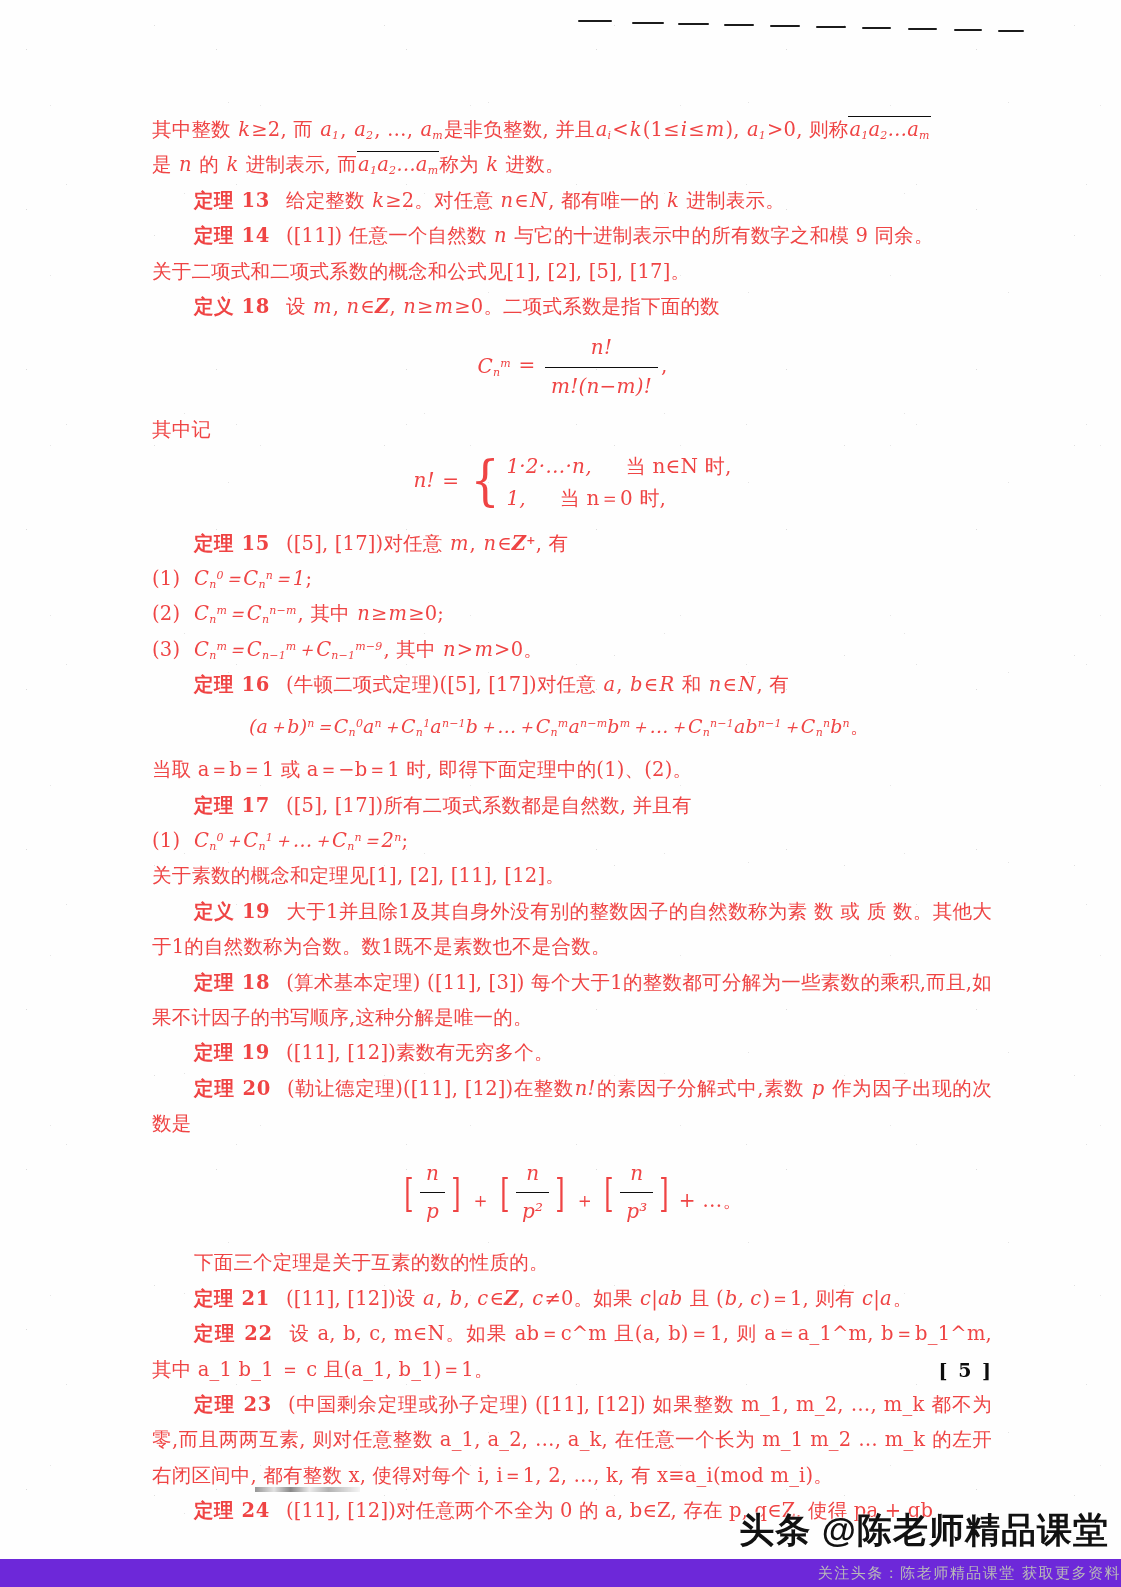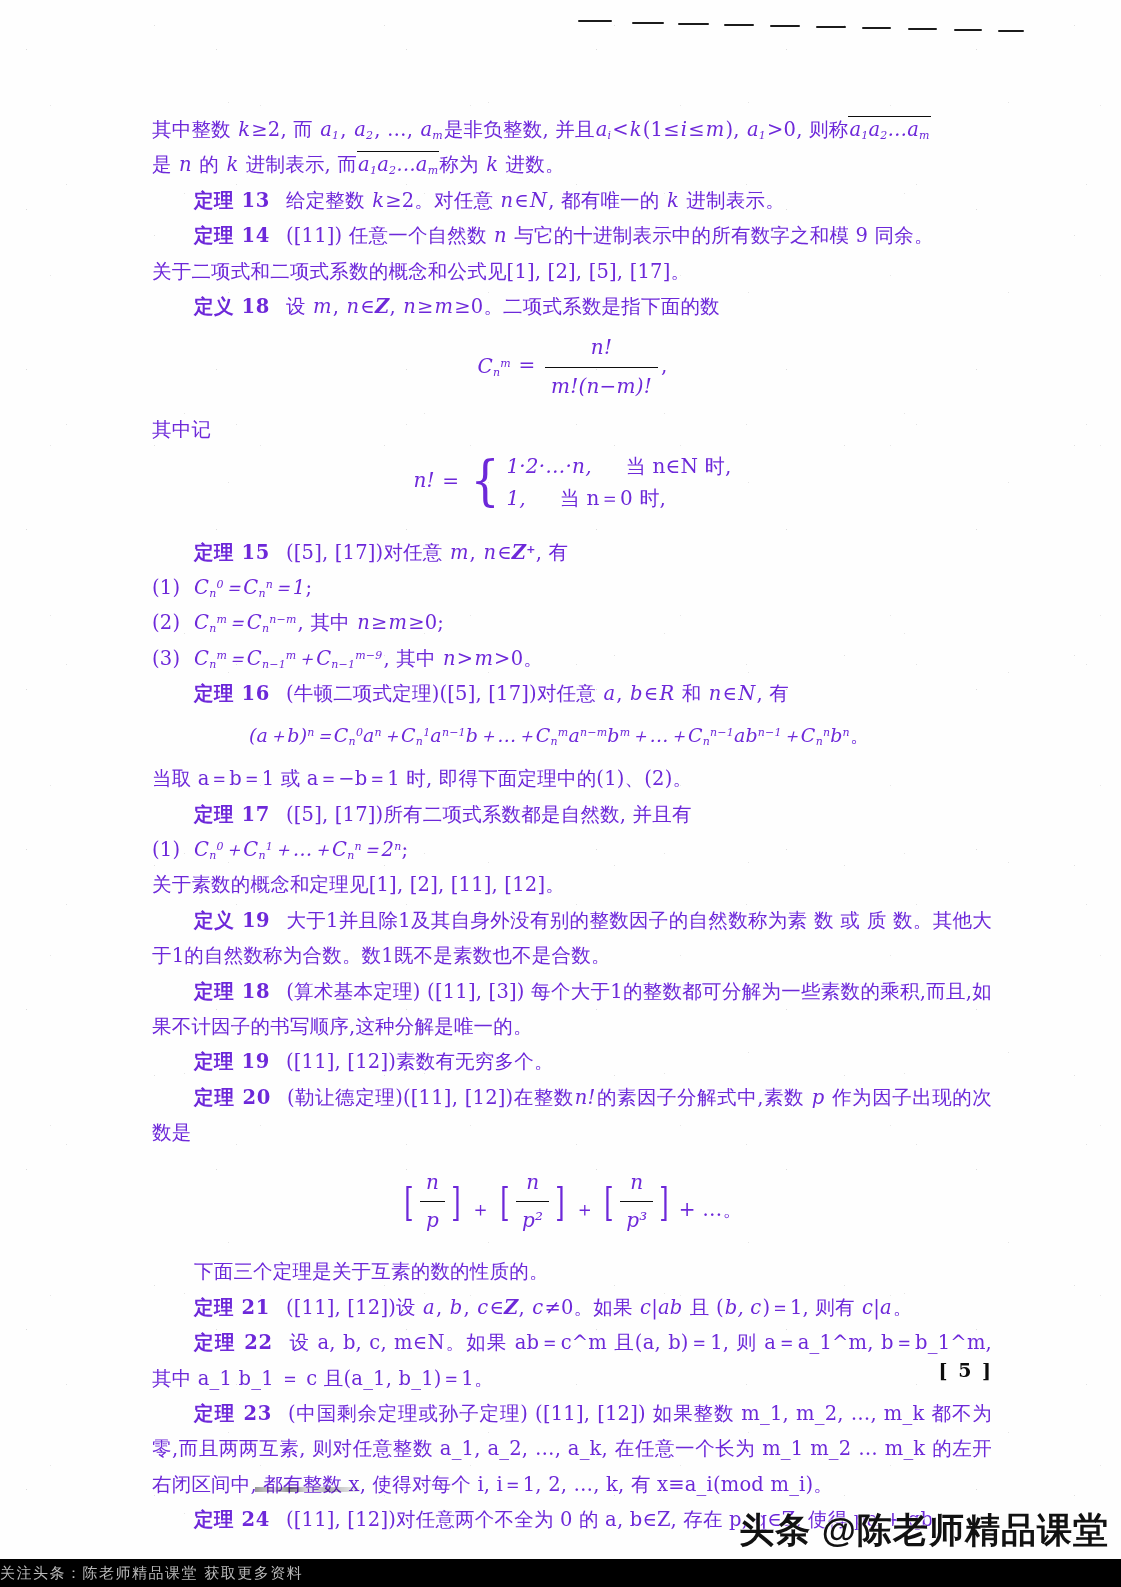--- a/index.html
+++ b/index.html
@@ -54,21 +54,21 @@
     background: #1b1b1b;
     border-radius: 1px;
   }
 
   
   .body-text {
     position: absolute;
     left: 152px;
     top: 112px;
     width: 840px;
-    color: #6d28d9;
+    color: #ef4444;
     font-size: 19.5px;
     line-height: 35.4px;
     letter-spacing: .2px;
     text-align: justify;
   }
 
   .para {
     margin: 0;
     padding: 0;
   }
@@ -197,26 +197,26 @@
 
   
   #caption-bar {
     position: absolute;
     left: 0;
     bottom: 0;
     width: 1121px;
     height: 28px;
     display: flex;
     align-items: center;
-    justify-content: flex-start;
+    justify-content: flex-end;
     font-family: "DejaVu Sans", "Liberation Sans", sans-serif;
     font-size: 15px;
     color: #b9b9b9;
     letter-spacing: 1.5px;
-    background: #000000;
+    background: #6d28d9;
   }
 </style>
 </head>
 <body>
 
 <div id="page">
 
   <div id="top-rule">
     <span class="dash" style="left:0px;   top:0px; width:34px;"></span>
     <span class="dash" style="left:54px;  top:2px; width:32px;"></span>
@@ -271,21 +271,21 @@
           <span class="row">
             <span>1·2·…·n,</span><span class="cond">当 n∈N 时,</span>
           </span>
           <span class="row">
             <span>1,</span><span class="cond">当 n＝0 时,</span>
           </span>
         </span>
       </span>
     </div>
 
-    <p class="para indent" style="margin-top:21px;">
+    <p class="para indent" style="margin-top:12px;">
       <span class="lead">定理 15</span><span>([5], [17])对任意 </span><span class="m">m</span>, <span class="m">n</span><span>∈</span><span class="bb">Z<sup class="up">+</sup></span><span>, 有</span>
     </p>
     <p class="para">
       <span>(1)</span>&nbsp;
       <span class="m">C<sub>n</sub><sup>0</sup>＝C<sub>n</sub><sup>n</sup>＝1<span class="up">;</span></span>
     </p>
     <p class="para">
       <span>(2)</span>&nbsp;
       <span class="m">C<sub>n</sub><sup>m</sup>＝C<sub>n</sub><sup>n−m</sup></span><span class="up">, 其中 </span><span class="m">n</span>≥<span class="m">m</span>≥0<span class="up">;</span>
     </p>

